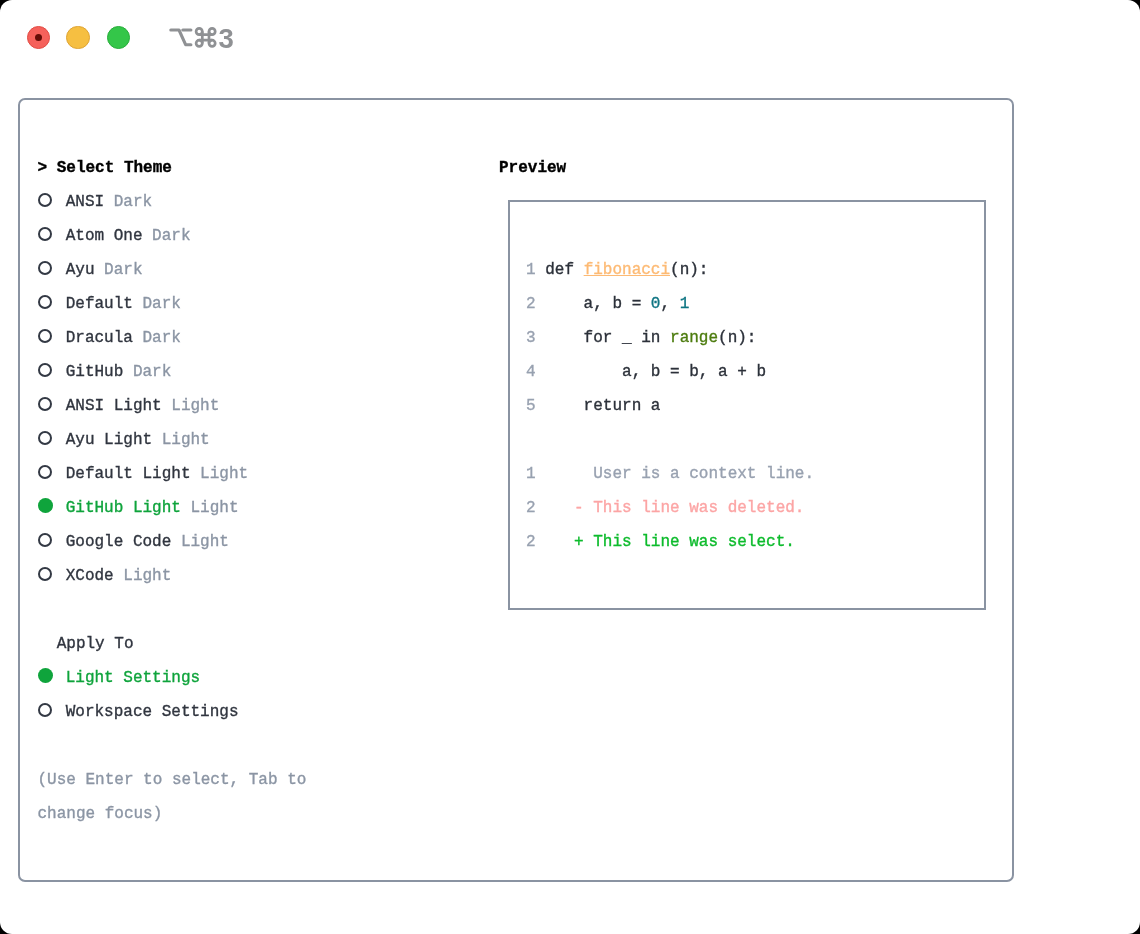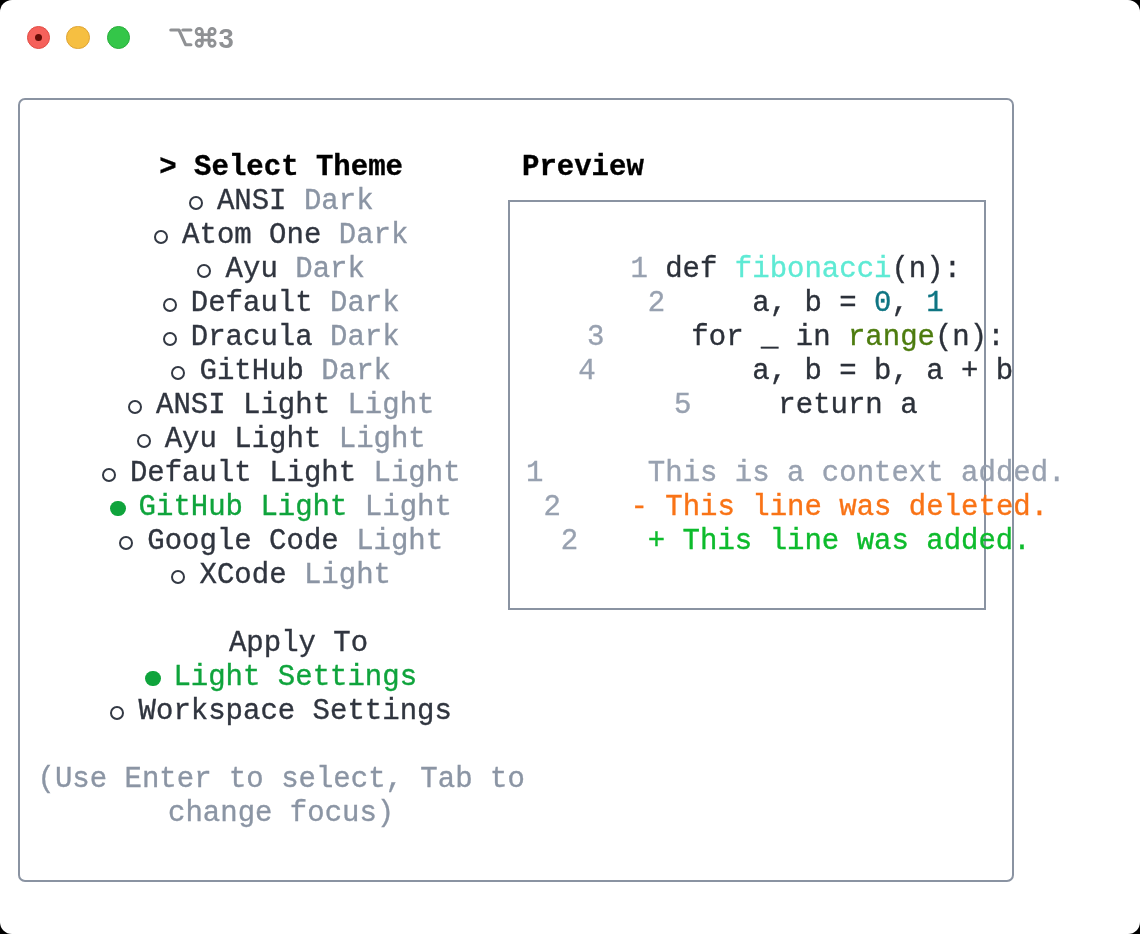--- a/index.html
+++ b/index.html
@@ -6,32 +6,32 @@
 body{width:1140px;height:934px;background:#000;position:relative;overflow:hidden;}
 .window{position:absolute;left:0;top:0;width:1140px;height:934px;background:#fff;border-radius:12px;}
 .tl{position:absolute;width:23.4px;height:23.4px;border-radius:50%;box-sizing:border-box;top:25.5px;}
 .tl.red{left:26.8px;background:#f5615b;border:1px solid #e24b43;}
 .tl.red::after{content:"";position:absolute;left:7px;top:7px;width:7.5px;height:7.5px;border-radius:50%;background:#640c07;}
 .tl.yellow{left:66.4px;background:#f6bf41;border:1px solid #dfa433;}
 .tl.green{left:107.1px;background:#34c649;border:1px solid #27ad3a;}
 .shortcut{position:absolute;left:169px;top:26px;}
 .obox{position:absolute;left:18px;top:98px;width:992px;height:780px;border:2px solid #8a93a2;border-radius:7px;background:#fff;}
 .pbox{position:absolute;left:508px;top:200px;width:474px;height:406px;border:2px solid #8a93a2;background:#fff;}
-pre{margin:0;font-family:"Liberation Mono",monospace;font-size:29px;line-height:34px;white-space:pre;position:absolute;text-align:center;-webkit-text-stroke:0.35px;}
+pre{margin:0;font-family:"Liberation Mono",monospace;font-size:16px;line-height:34px;white-space:pre;position:absolute;-webkit-text-stroke:0.35px;}
 .left{left:37.5px;top:151px;color:#30353f;}
-.prev{left:499px;top:151px;color:#000;font-weight:bold;margin-left:23px;}
+.prev{left:499px;top:151px;color:#000;font-weight:bold;}
 .code{left:526px;top:253px;color:#2c313a;}
 b{font-weight:bold;color:#000;}
 .gy{color:#8b95a4;}
 .gn{color:#0fa43c;}
-.rd{color:#5eead4;}
+.rd{color:#fdba74;text-decoration:underline;}
 .tl2{color:#0f7583;}
 .bl{color:#4d7c0f;}
 .num{color:#98a1b0;}
-.dred{color:#f97316;}
+.dred{color:#fca5a5;}
 .dgrn{color:#0dbb2c;}
 .ring,.dot{display:inline-block;box-sizing:border-box;width:14px;height:14px;border-radius:50%;margin-right:14.2px;position:relative;top:1px;}
 .ring{border:2px solid #333944;}
 .dot{width:15.4px;height:15.4px;margin-right:12.8px;background:#0fa43c;}
 </style>
 </head>
 <body>
 <div class="window"></div>
 <div class="tl red"></div>
 <div class="tl yellow"></div>
@@ -72,15 +72,15 @@
 
 <span class="gy">(Use Enter to select, Tab to</span>
 <span class="gy">change focus)</span></pre>
 <pre class="prev">Preview</pre>
 <pre class="code"><span class="num">1</span> def <span class="rd">fibonacci</span>(n):
 <span class="num">2</span>     a, b = <span class="tl2">0</span>, <span class="tl2">1</span>
 <span class="num">3</span>     for _ in <span class="bl">range</span>(n):
 <span class="num">4</span>         a, b = b, a + b
 <span class="num">5</span>     return a
 
-<span class="num">1</span><span class="num">      This is a context added.</span>
+<span class="num">1</span><span class="num">      User is a context line.</span>
 <span class="num">2</span><span class="dred">    - This line was deleted.</span>
-<span class="num">2</span><span class="dgrn">    + This line was added.</span></pre>
+<span class="num">2</span><span class="dgrn">    + This line was select.</span></pre>
 
 </body></html>

